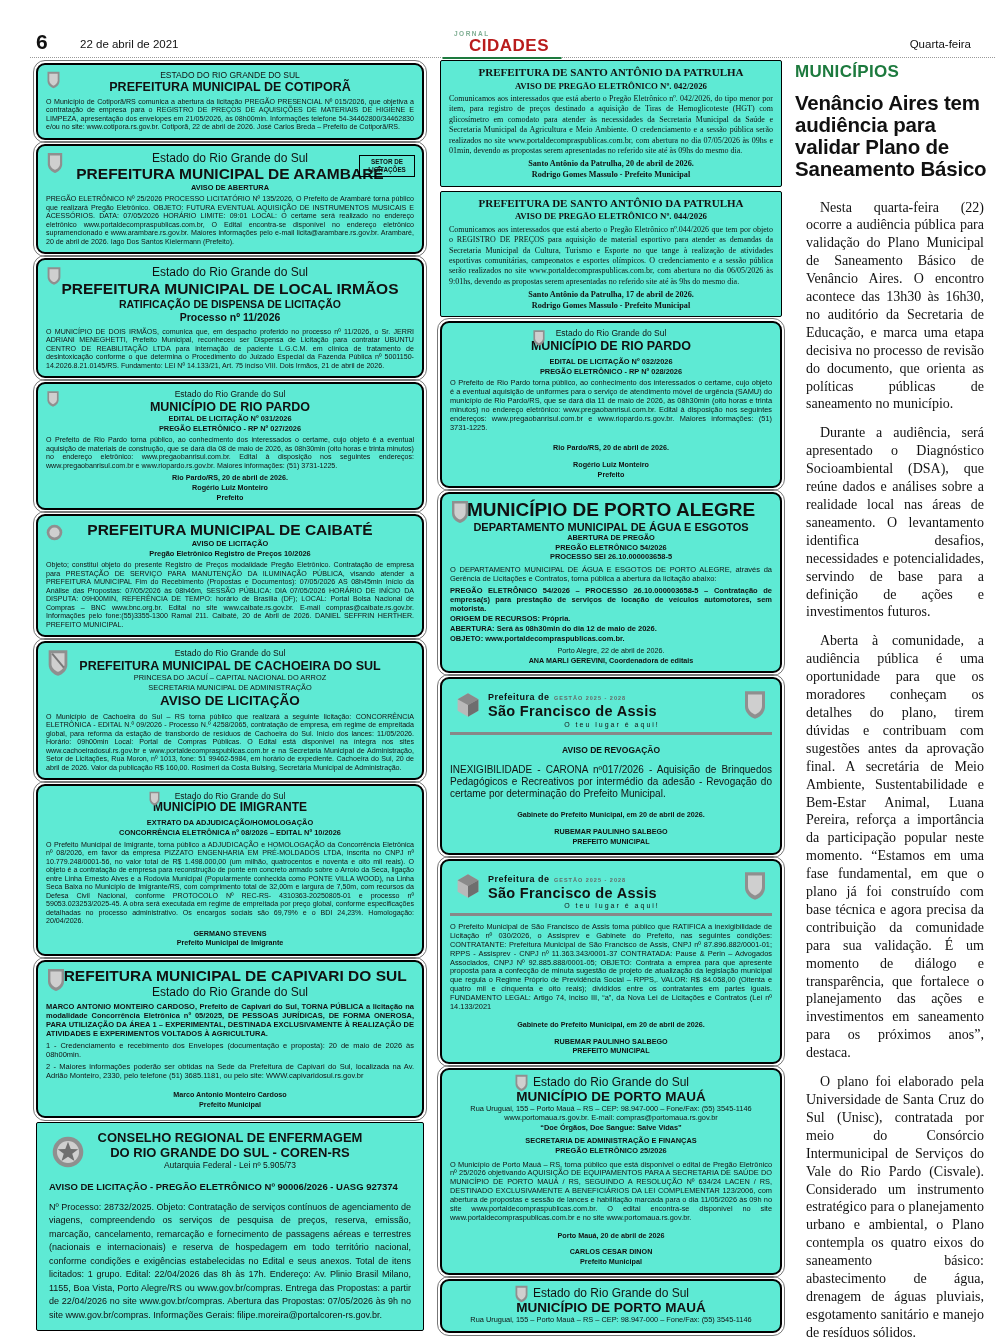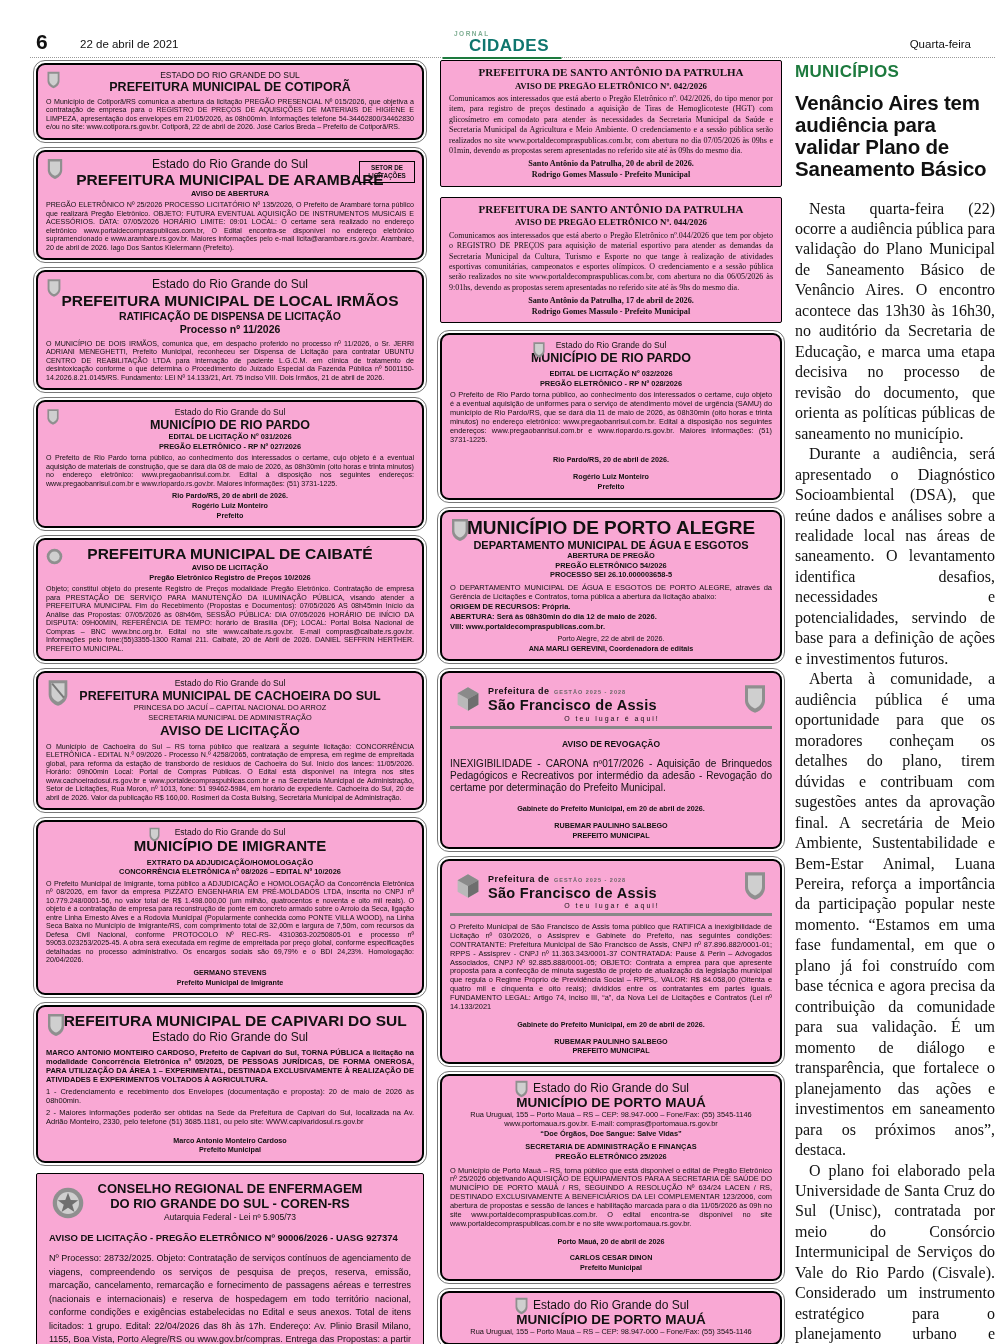--- a/index.html
+++ b/index.html
@@ -6,28 +6,28 @@
   .page{position:relative;width:1003px;height:1344px;background:#fff;overflow:hidden;
         font-family:"Liberation Sans",sans-serif;color:#111;}
   
   .hdr-rule{position:absolute;left:30px;right:8px;top:57px;border-top:1px dotted #9a9a9a;}
   .pageno{position:absolute;left:36px;top:30px;font-size:21px;font-weight:bold;}
   .hdr-date{position:absolute;left:80px;top:38px;font-size:11.5px;}
   .weekday{position:absolute;right:32px;top:38px;font-size:11.5px;}
   .masthead{position:absolute;left:50%;transform:translateX(-50%);top:30px;background:#fff;
             padding:0 12px;text-align:left;border-bottom:2px solid #1d7a3e;}
   .mast-top{font-size:6.5px;letter-spacing:1.5px;color:#7fae93;font-weight:bold;}
-  .mast-main{font-size:17px;font-weight:800;color:#0f766e;letter-spacing:.5px;line-height:1;padding-bottom:3px;margin-left:15px;}
+  .mast-main{font-size:17px;font-weight:800;color:#b91c1c;letter-spacing:.5px;line-height:1;padding-bottom:3px;margin-left:15px;}
   
   .col1{position:absolute;left:33px;top:63px;width:394px;}
   .col2{position:absolute;left:437px;top:60px;width:348px;}
   .col3{position:absolute;left:795px;top:62px;width:200px;}
   
   .nt{position:relative;border:2px solid #000;border-radius:9px;outline:1px solid #777;outline-offset:2px;
-      padding:5px 8px 6px;margin:0 3px 10px;background:#f9a8d4;}
+      padding:5px 8px 6px;margin:0 3px 4px;background:#5eead4;}
   .nt.square{border:1px solid #000;border-radius:2px;outline:none;padding:8px 12px;}
   .nt.plain{border:1.5px solid #000;border-radius:2px;outline:none;
             font-family:"Liberation Serif",serif;padding:5px 8px;}
   .crest{position:absolute;left:8px;top:6px;}
   .n-state{text-align:center;font-size:8.5px;line-height:1.2;}
   .n-state.big{font-size:12px;}
   .n-title{text-align:center;font-size:12.5px;font-weight:bold;line-height:1.15;}
   .n-title.xl{font-size:15.5px;}
   .n-sub{text-align:center;font-size:7.4px;font-weight:bold;line-height:1.3;}
   .n-sub.md{font-size:10.5px;}
@@ -47,22 +47,22 @@
   
   .sfa-head{display:flex;align-items:center;gap:6px;padding:2px 4px 4px;border-bottom:3px solid #888;}
   .sfa-text{flex:1;}
   .sfa-l1{font-size:9px;font-weight:bold;letter-spacing:.5px;}
   .sfa-gest{font-size:5.5px;letter-spacing:1px;color:#666;font-weight:bold;}
   .sfa-l2{font-size:14.5px;font-weight:800;letter-spacing:.3px;line-height:1.05;}
   .sfa-tag{font-size:7px;letter-spacing:2px;text-align:center;margin-top:1px;}
   
   .sec-label{font-size:17px;font-weight:800;color:#1d7a3e;letter-spacing:.3px;}
   .headline{font-size:20.5px;font-weight:800;line-height:1.08;margin:10px 0 18px;letter-spacing:-.2px;}
-  .art p{font-family:"Liberation Serif",serif;font-size:16px;line-height:1.28;text-align:justify;
-         margin:0;text-indent:14px;}
+  .art p{font-family:"Liberation Serif",serif;font-size:14px;line-height:1.28;text-align:justify;
+         margin:11px;text-indent:14px;}
   .brief{margin-top:34px;font-family:"Liberation Serif",serif;font-size:12px;line-height:1.28;text-align:justify;}
   .brief-lead{font-weight:bold;font-size:11px;letter-spacing:.3px;}
   .pin{display:inline-block;margin-right:3px;vertical-align:-1px;}
 </style>
 </head>
 <body>
 
 <div class="page">
 
   <div class="hdr-rule"></div>
@@ -149,21 +149,21 @@
       <div class="n-sub lg">AVISO DE LICITAÇÃO</div>
       <p class="n-body">O Município de Cachoeira do Sul – RS torna público que realizará a seguinte licitação: CONCORRÊNCIA ELETRÔNICA - EDITAL N.º 09/2026 - Processo N.º 4258/2065, contratação de empresa, em regime de empreitada global, para reforma da estação de transbordo de resíduos de Cachoeira do Sul. Início dos lances: 11/05/2026. Horário: 09h00min Local: Portal de Compras Públicas. O Edital está disponível na íntegra nos sites www.cachoeiradosul.rs.gov.br e www.portaldecompraspublicas.com.br e na Secretaria Municipal de Administração, Setor de Licitações, Rua Moron, nº 1013, fone: 51 99462-5984, em horário de expediente. Cachoeira do Sul, 20 de abril de 2026. Valor da publicação R$ 160,00. Rosimeri da Costa Bulsing, Secretária Municipal de Administração.</p>
     </div>
 
     <div class="nt">
       <span class="crest" style="left:110px;top:5px"><svg width="13" height="15" viewBox="0 0 10 12">
             <path d="M1 .5h8v6.2c0 2.4-2.2 4.3-4 4.8-1.8-.5-4-2.4-4-4.8z" fill="#8f8f8f"></path>
             <path d="M2.2 1.8h5.6v4.6c0 1.7-1.6 3-2.8 3.4-1.2-.4-2.8-1.7-2.8-3.4z" fill="#cfcfcf"></path>
           </svg></span>
       <div class="n-state">Estado do Rio Grande do Sul</div>
-      <div class="n-title" style="font-size:15px">MUNICÍPIO DE IMIGRANTE</div>
+      <div class="n-title" style="font-size:12px">MUNICÍPIO DE IMIGRANTE</div>
       <div class="n-sub" style="margin-top:3px">EXTRATO DA ADJUDICAÇÃO/HOMOLOGAÇÃO</div>
       <div class="n-sub">CONCORRÊNCIA ELETRÔNICA nº 08/2026 – EDITAL Nº 10/2026</div>
       <p class="n-body">O Prefeito Municipal de Imigrante, torna público a ADJUDICAÇÃO e HOMOLOGAÇÃO da Concorrência Eletrônica nº 08/2026, em favor da empresa PIZZATO ENGENHARIA EM PRÉ-MOLDADOS LTDA, inscrita no CNPJ nº 10.779.248/0001-56, no valor total de R$ 1.498.000,00 (um milhão, quatrocentos e noventa e oito mil reais). O objeto é a contratação de empresa para reconstrução de ponte em concreto armado sobre o Arroio da Seca, ligação entre Linha Ernesto Alves e a Rodovia Municipal (Popularmente conhecida como PONTE VILLA WOOD), na Linha Seca Baixa no Município de Imigrante/RS, com comprimento total de 32,00m e largura de 7,50m, com recursos da Defesa Civil Nacional, conforme PROTOCOLO Nº REC-RS- 4310363-20250805-01 e processo nº 59053.023253/2025-45. A obra será executada em regime de empreitada por preço global, conforme especificações detalhadas no processo administrativo. Os encargos sociais são 69,79% e o BDI 24,23%. Homologação: 20/04/2026.</p>
       <div class="n-center">GERMANO STEVENS</div>
       <div class="n-center" style="margin-top:0">Prefeito Municipal de Imigrante</div>
     </div>
 
     <div class="nt">
       <span class="crest"><svg width="20" height="24" viewBox="0 0 10 12">
             <path d="M1 .5h8v6.2c0 2.4-2.2 4.3-4 4.8-1.8-.5-4-2.4-4-4.8z" fill="#8f8f8f"></path>
@@ -230,23 +230,24 @@
       <span class="crest"><svg width="20" height="24" viewBox="0 0 10 12">
             <path d="M1 .5h8v6.2c0 2.4-2.2 4.3-4 4.8-1.8-.5-4-2.4-4-4.8z" fill="#8f8f8f"></path>
             <path d="M2.2 1.8h5.6v4.6c0 1.7-1.6 3-2.8 3.4-1.2-.4-2.8-1.7-2.8-3.4z" fill="#cfcfcf"></path>
           </svg></span>
       <div class="n-title" style="font-size:19px">MUNICÍPIO DE PORTO ALEGRE</div>
       <div class="n-title" style="font-size:11px">DEPARTAMENTO MUNICIPAL DE ÁGUA E ESGOTOS</div>
       <div class="n-sub">ABERTURA DE PREGÃO</div>
       <div class="n-sub">PREGÃO ELETRÔNICO 54/2026</div>
       <div class="n-sub">PROCESSO SEI 26.10.000003658-5</div>
       <p class="n-body" style="font-size:7.5px">O DEPARTAMENTO MUNICIPAL DE ÁGUA E ESGOTOS DE PORTO ALEGRE, através da Gerência de Licitações e Contratos, torna pública a abertura da licitação abaixo:</p>
+      <p class="n-body bold" style="font-size:7.5px">PREGÃO ELETRÔNICO 54/2026 – PROCESSO 26.10.000003658-5 – Contratação de empresa(s) para prestação de serviços de locação de veículos automotores, sem motorista.</p>
       <p class="n-body bold" style="font-size:7.5px;margin-top:1px">ORIGEM DE RECURSOS: Própria.</p>
       <p class="n-body bold" style="font-size:7.5px;margin-top:1px">ABERTURA: Será às 08h30min do dia 12 de maio de 2026.</p>
-      <p class="n-body bold" style="font-size:7.5px;margin-top:1px">VIII: www.portaldecompraspublicas.com.br.</p>
+      <p class="n-body bold" style="font-size:7.5px;margin-top:1px">OBJETO: www.portaldecompraspublicas.com.br.</p>
       <div class="n-center" style="font-weight:normal">Porto Alegre, 22 de abril de 2026.</div>
       <div class="n-center" style="margin-top:0">ANA MARLI GEREVINI, Coordenadora de editais</div>
     </div>
 
     <div class="nt">
       <div class="sfa-head">
         <span><svg width="28" height="26" viewBox="0 0 20 20">
               <path d="M10 1l8 4.5v9L10 19l-8-4.5v-9z" fill="#b9b9b9"></path>
               <path d="M10 1l8 4.5-8 4.5-8-4.5z" fill="#8a8a8a"></path>
               <path d="M10 10v9l8-4.5v-9z" fill="#6e6e6e"></path>

